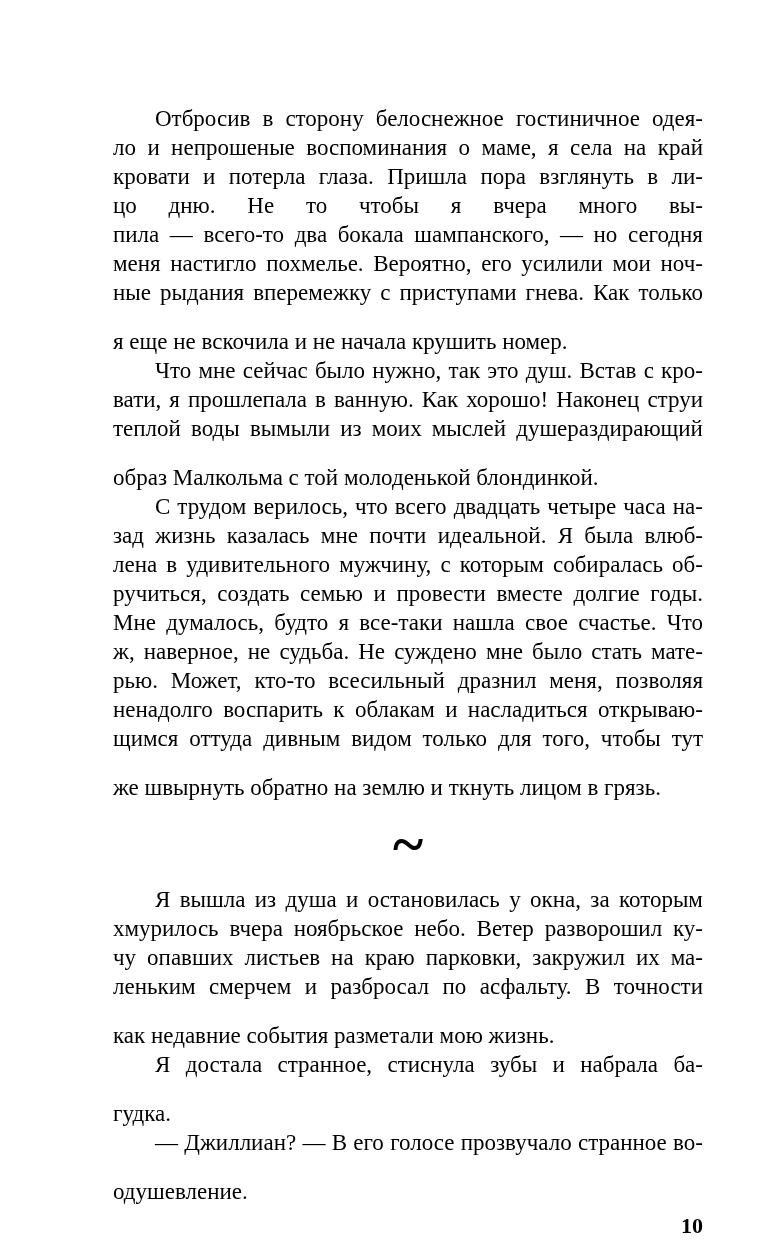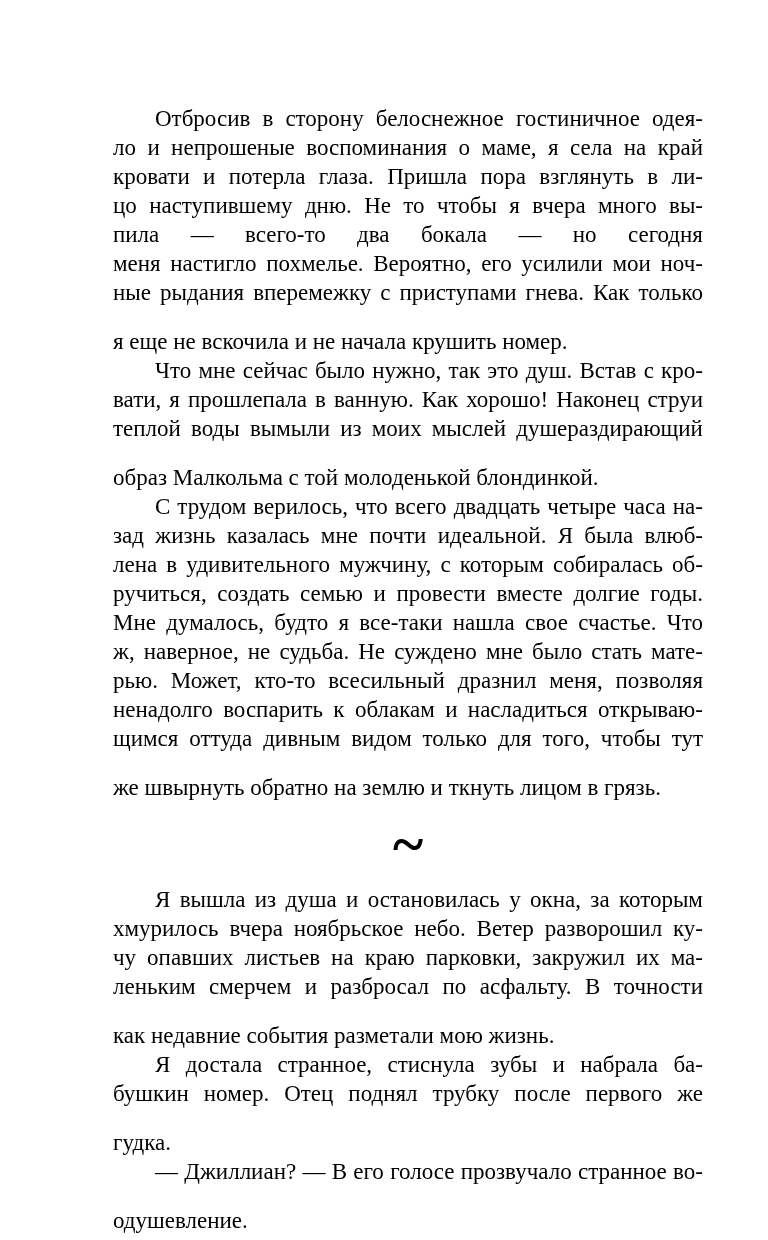--- a/index.html
+++ b/index.html
@@ -96,36 +96,36 @@
           <span>потерла</span>
           <span>глаза.</span>
           <span>Пришла</span>
           <span>пора</span>
           <span>взглянуть</span>
           <span>в</span>
           <span>ли-</span>
         </div>
         <div class="line">
           <span>цо</span>
-          <span>наступившему</span>
           <span>дню.</span>
           <span>Не</span>
           <span>то</span>
           <span>чтобы</span>
           <span>я</span>
           <span>вчера</span>
           <span>много</span>
           <span>вы-</span>
         </div>
         <div class="line">
           <span>пила</span>
           <span>—</span>
           <span>всего-то</span>
           <span>два</span>
           <span>бокала</span>
+          <span>шампанского,</span>
           <span>—</span>
           <span>но</span>
           <span>сегодня</span>
         </div>
         <div class="line">
           <span>меня</span>
           <span>настигло</span>
           <span>похмелье.</span>
           <span>Вероятно,</span>
           <span>его</span>
@@ -330,30 +330,20 @@
         <div class="line first">
           <span>Я</span>
           <span>достала</span>
           <span>странное,</span>
           <span>стиснула</span>
           <span>зубы</span>
           <span>и</span>
           <span>набрала</span>
           <span>ба-</span>
         </div>
-        <div class="line">
-          <span>бушкин</span>
-          <span>номер.</span>
-          <span>Отец</span>
-          <span>поднял</span>
-          <span>трубку</span>
-          <span>после</span>
-          <span>первого</span>
-          <span>же</span>
-        </div>
         <div class="line last">гудка.</div>
       </div>
       <div class="paragraph">
         <div class="line first">
           <span>—</span>
           <span>Джиллиан?</span>
           <span>—</span>
           <span>В</span>
           <span>его</span>
           <span>голосе</span>

